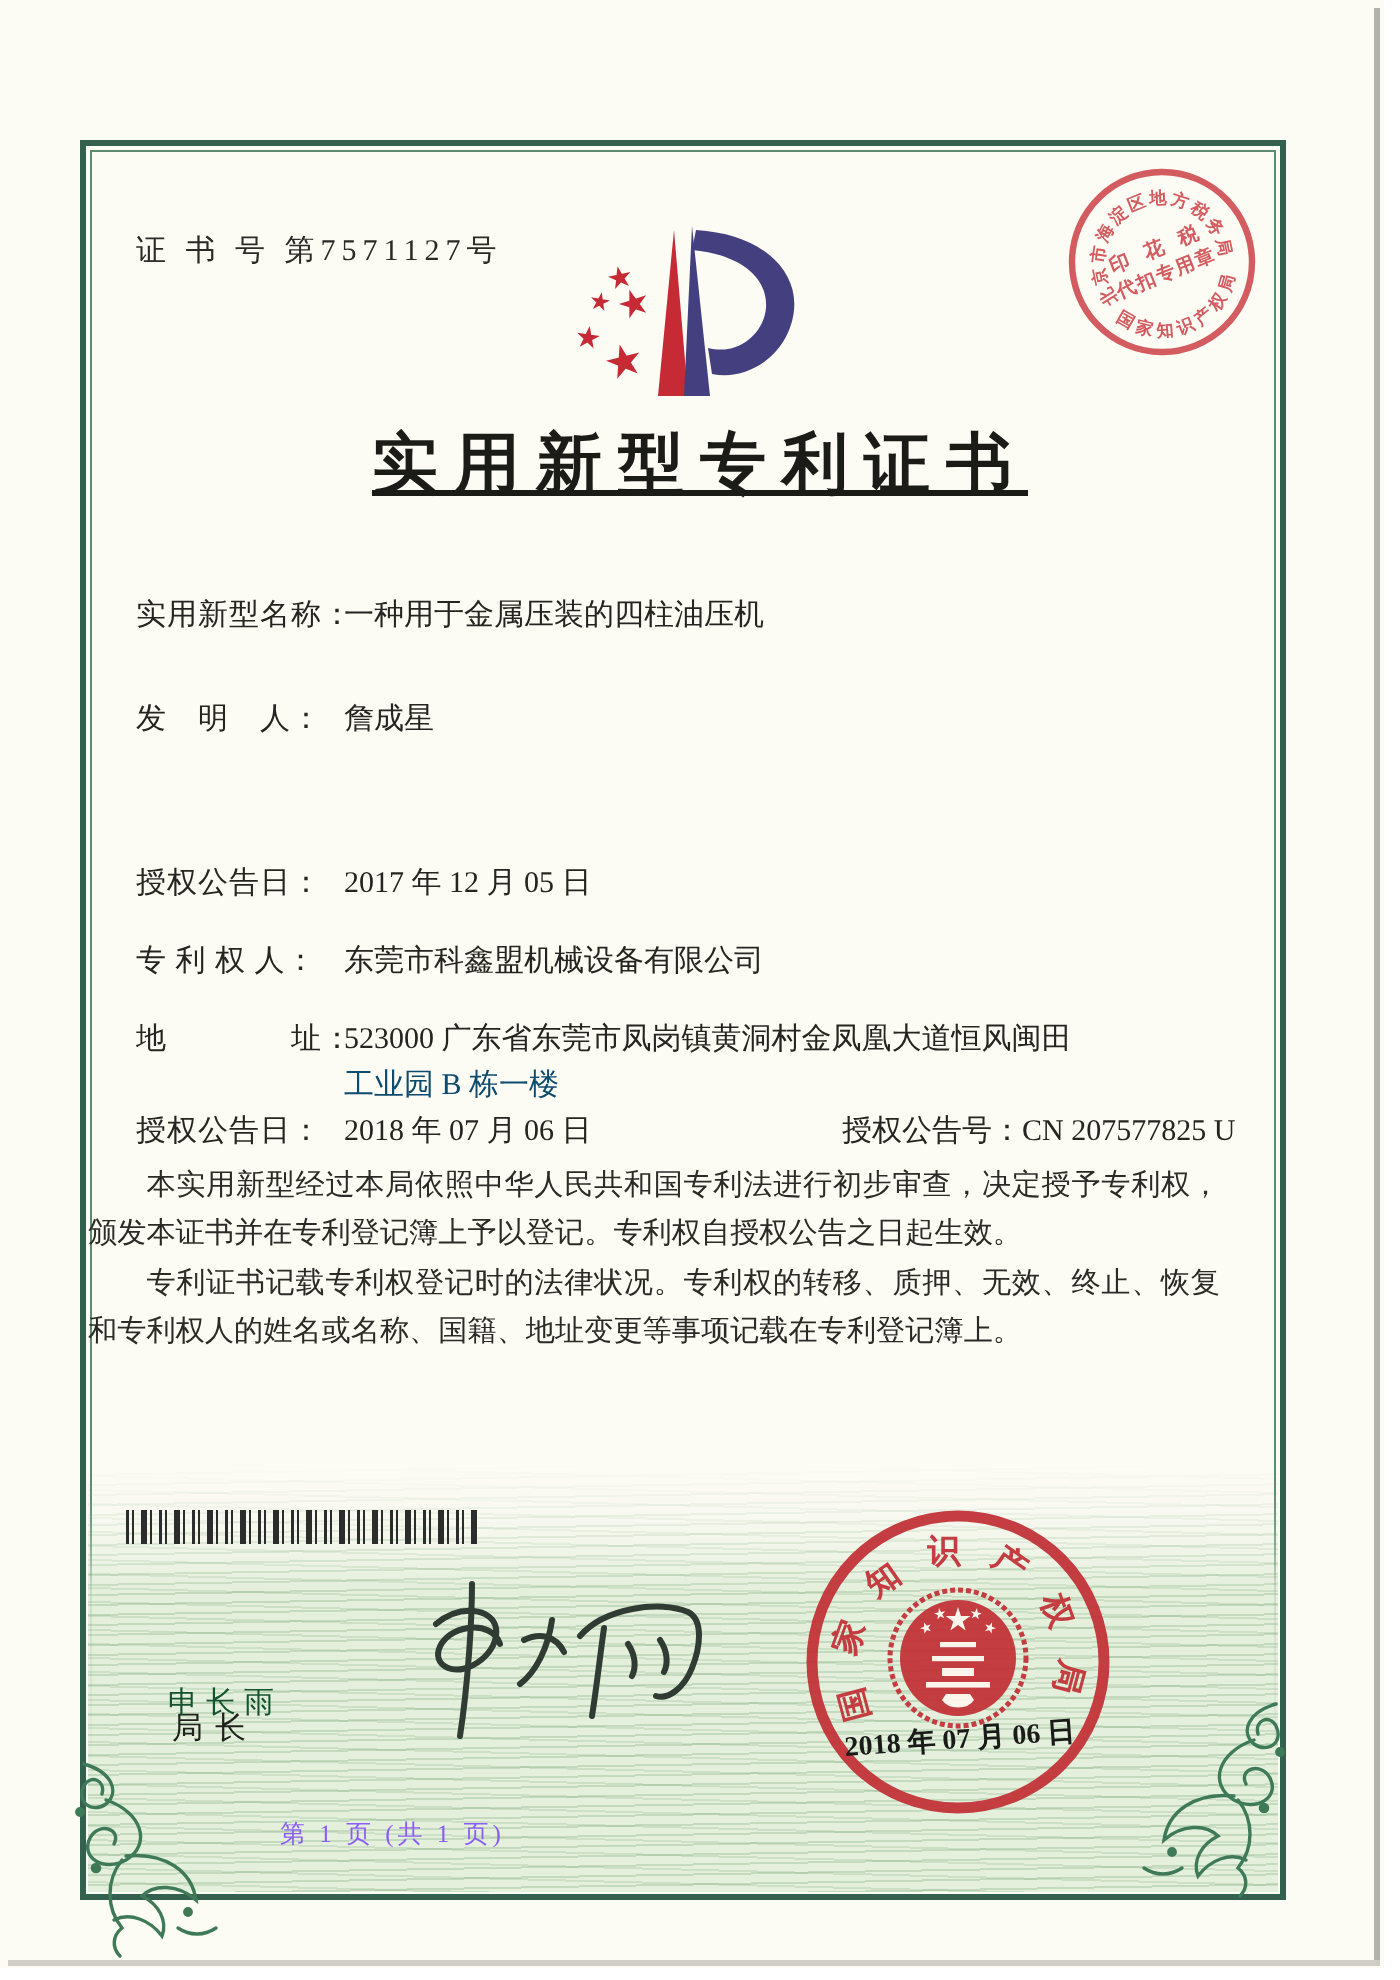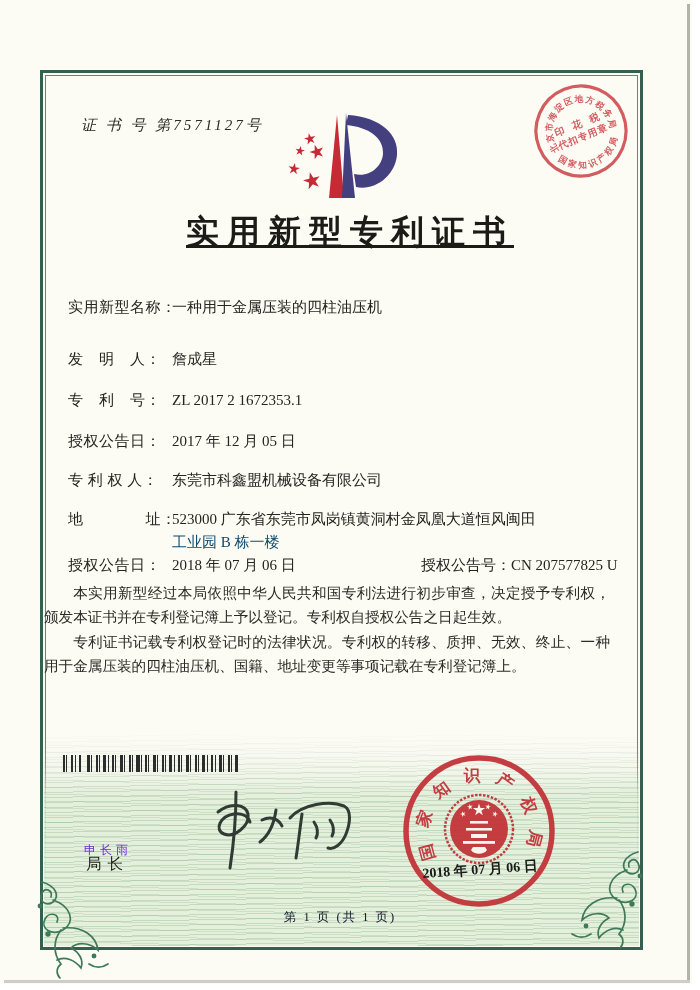--- a/index.html
+++ b/index.html
@@ -17,21 +17,21 @@
   .guilloche{
     position:absolute;left:1px;right:1px;bottom:1px;height:214px;
     background:
       repeating-linear-gradient(179deg, rgba(122,170,122,.30) 0 1px, rgba(0,0,0,0) 1px 5px),
       repeating-linear-gradient(181.5deg, rgba(122,170,122,.22) 0 1px, rgba(0,0,0,0) 1px 7px),
       linear-gradient(to bottom, rgba(223,236,215,0) 0, rgba(223,236,215,.85) 60px, #e4efdc 160px);
     -webkit-mask-image:linear-gradient(to bottom, rgba(0,0,0,0) 0, #000 65px);
             mask-image:linear-gradient(to bottom, rgba(0,0,0,0) 0, #000 65px);
   }
 
-  .cert-no{position:absolute;left:81px;top:116px;font-size:15px;letter-spacing:3px;color:#2a2a26;font-style:italic;}
+  .cert-no{position:absolute;left:68px;top:116px;font-size:15px;letter-spacing:3px;color:#2a2a26;}
   .title{position:absolute;left:90px;top:210px;width:520px;text-align:center;
          font-size:33px;font-weight:700;letter-spacing:8px;color:#1b1b17;text-decoration:underline;}
 
   .frow{position:absolute;left:68px;font-size:15px;white-space:nowrap;color:#242420;}
   .frow .lab{display:inline-block;width:104px;letter-spacing:.5px;}
   .addr2{position:absolute;left:172px;top:533px;font-size:15px;color:#0c4a6e;}
   .grant-no{position:absolute;left:353px;top:0;font-size:15px;white-space:nowrap;}
 
   .paras{position:absolute;left:44px;top:581px;width:566px;font-size:14.6px;
          line-height:24.4px;text-align:justify;color:#2a2a26;}
@@ -39,34 +39,34 @@
 
   .barcode{position:absolute;left:63px;top:755px;width:176px;height:17px;
     background:repeating-linear-gradient(90deg,
       #2c2c2c 0 1.5px, transparent 1.5px 3px,
       #2c2c2c 3px 4px, transparent 4px 7.5px,
       #2c2c2c 7.5px 10.5px, transparent 10.5px 12px,
       #2c2c2c 12px 13px, transparent 13px 16.5px);
   }
 
   .director-title{position:absolute;left:86px;top:806px;font-size:15.5px;letter-spacing:6px;color:#20201c;margin-top:48px;}
-  .director-name{position:absolute;left:84px;top:842px;font-size:12px;letter-spacing:4px;color:#6d28d9;}
+  .director-name{position:absolute;left:84px;top:842px;font-size:15px;letter-spacing:4px;color:#14532d;}
 
   .signature-svg{position:absolute;left:190px;top:780px;}
   .seal-svg{position:absolute;left:401px;top:753px;opacity:.94;}
   .seal-date{position:absolute;left:405px;top:861px;width:150px;text-align:center;
              font-size:14px;font-weight:600;color:#1a1a18;transform:rotate(-4deg);z-index:6;}
   .tax-stamp-svg{position:absolute;left:526px;top:76px;opacity:.9;z-index:5;}
   .logo-svg{position:absolute;left:283px;top:98px;}
   .ornament{position:absolute;z-index:3;}
   .orn-left{left:22px;top:874px;}
   .orn-right{left:566px;top:844px;}
 
-  .footer{position:absolute;left:140px;top:909px;width:400px;text-align:center;
-          font-size:12.5px;letter-spacing:2px;color:#0f172a;z-index:4;}
+  .footer{position:absolute;left:140px;top:909px;width:400px;text-align:left;
+          font-size:12.5px;letter-spacing:2px;color:#8b5cf6;z-index:4;}
 </style>
 </head>
 <body>
 
 <div class="sheet">
 
   <div class="frame">
     <div class="frame-inner"></div>
     <div class="guilloche"></div>
   </div>
@@ -106,41 +106,38 @@
   </svg>
 
   <div class="title">实用新型专利证书</div>
 
   <div class="frow" style="top:298px">
     <span class="lab">实用新型名称：</span><span>一种用于金属压装的四柱油压机</span>
   </div>
   <div class="frow" style="top:350px">
     <span class="lab">发　明　人：</span><span>詹成星</span>
   </div>
-  <div class="frow" style="top:391px">
-    <span class="lab">专　利　号：</span><span>ZL 2017 2 1672353.1</span>
-  </div>
   <div class="frow" style="top:432px">
     <span class="lab">授权公告日：</span><span>2017 年 12 月 05 日</span>
   </div>
   <div class="frow" style="top:471px">
     <span class="lab">专 利 权 人：</span><span>东莞市科鑫盟机械设备有限公司</span>
   </div>
   <div class="frow" style="top:510px">
     <span class="lab">地　　　　址：</span><span>523000 广东省东莞市凤岗镇黄洞村金凤凰大道恒风闽田</span>
   </div>
   <div class="addr2">工业园 B 栋一楼</div>
   <div class="frow" style="top:556px">
     <span class="lab">授权公告日：</span><span>2018 年 07 月 06 日</span>
     <span class="grant-no"><span>授权公告号：</span><span>CN 207577825 U</span></span>
   </div>
 
   <div class="paras">
     <p>本实用新型经过本局依照中华人民共和国专利法进行初步审查，决定授予专利权，颁发本证书并在专利登记簿上予以登记。专利权自授权公告之日起生效。</p>
-    <p>专利证书记载专利权登记时的法律状况。专利权的转移、质押、无效、终止、一种用于金属压装的四柱油压机、国籍、地址变更等事项记载在专利登记簿上。</p>
+    <p>专利证书记载专利权登记时的法律状况。专利权的转移、质押、无效、终止、恢复和专利权人的姓名或名称、国籍、地址变更等事项记载在专利登记簿上。</p>
   </div>
 
   <div class="barcode"></div>
 
   <div class="director-title">局长</div>
   <div class="director-name">申长雨</div>
 
   <svg class="signature-svg" width="170" height="95" viewBox="0 0 170 95">
     <g fill="none" stroke="#2f3b33" stroke-width="3" stroke-linecap="round" stroke-linejoin="round">
       <path d="M28,32 C40,22 56,24 58,34 C60,46 44,58 34,54 C24,50 30,36 44,34 C52,33 58,36 60,42"></path>

